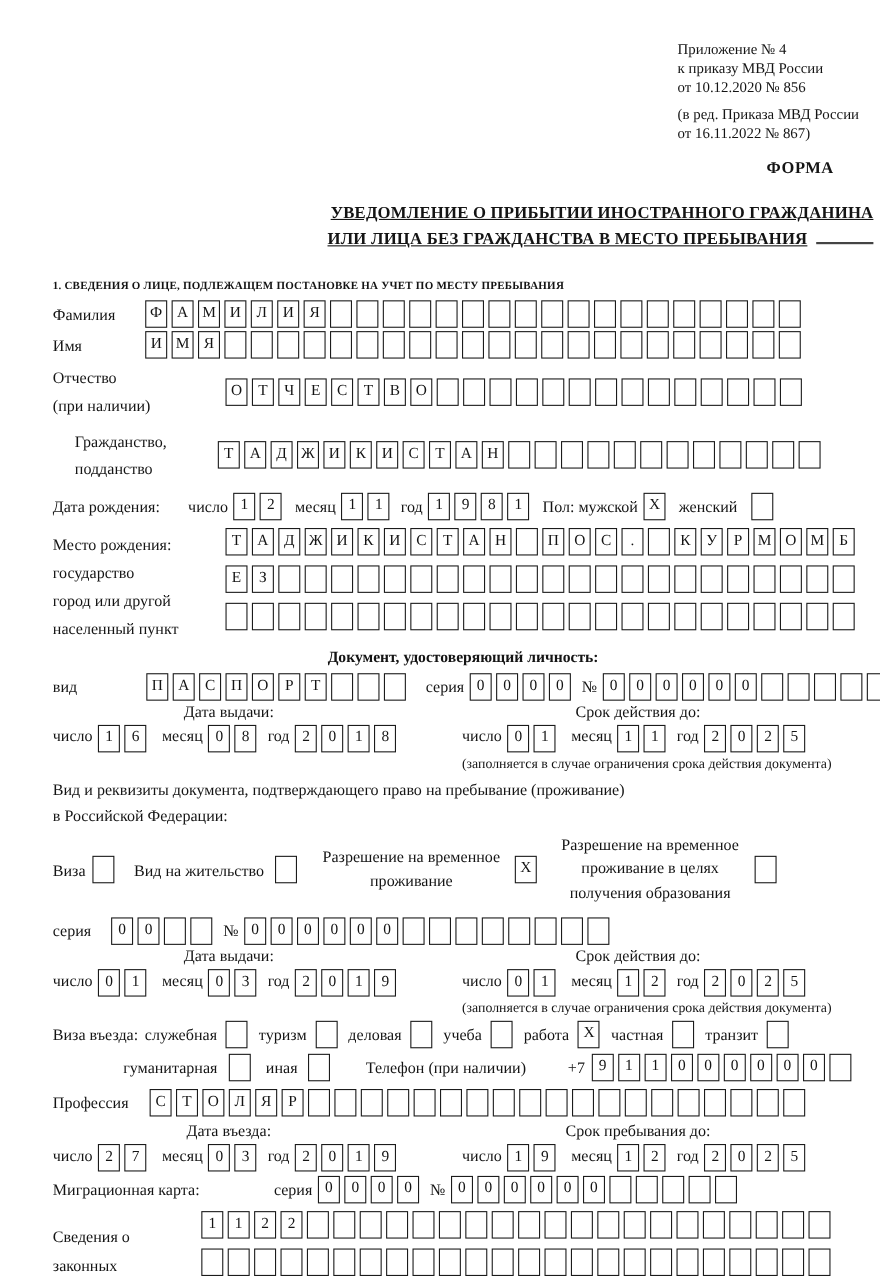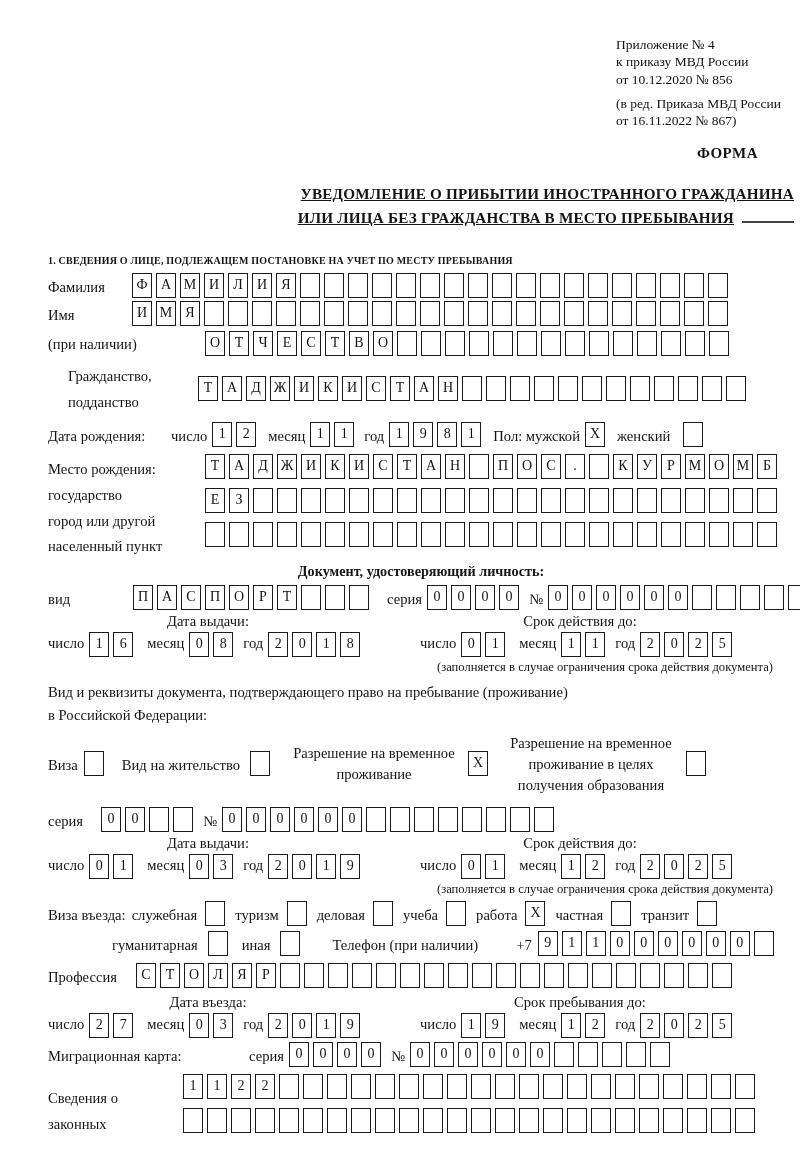--- a/index.html
+++ b/index.html
@@ -33,21 +33,21 @@
 
   .centerhead{text-align:center;font-weight:bold;font-size:14.2px;margin:2px 0 5px 0;}
 
   
   .datepair{display:flex;margin-top:2px;font-size:14.6px;}
   .datecol{display:flex;flex-direction:column;}
   .datecol.left{width:372px;}
   .datecol.right{flex:1;}
   .datetitle{text-align:center;width:320px;margin-bottom:2px;}
   .dategroup{display:flex;align-items:flex-start;}
-  .note{font-size:12.6px;margin-top:3px;text-align:center;width:370px;}
+  .note{font-size:12.6px;margin-top:3px;text-align:left;width:370px;}
 
   .para{font-size:14.6px;margin-top:6px;line-height:1.6;}
   .checkrow{margin-top:4px;}
   .optlbl{padding-top:3px;}
   .wrap170{width:172px;text-align:center;line-height:1.45;padding-top:1px;}
   .wrap178{width:178px;text-align:center;line-height:1.45;padding-top:1px;}
   .gapS{height:4px;}.gapM{height:8px;}
 </style>
 </head>
 <body>
@@ -130,20 +130,21 @@
         <span class="cb"></span>
         <span class="cb"></span>
         <span class="cb"></span>
         <span class="cb"></span>
         <span class="cb"></span>
       </span>
   </div>
 
   <div class="row">
     <span class="lbl w157 stack">
+      <span>Отчество</span>
       <span>(при наличии)</span>
     </span>
     <span class="cells">
         <span class="cb">О</span>
         <span class="cb">Т</span>
         <span class="cb">Ч</span>
         <span class="cb">Е</span>
         <span class="cb">С</span>
         <span class="cb">Т</span>
         <span class="cb">В</span>

